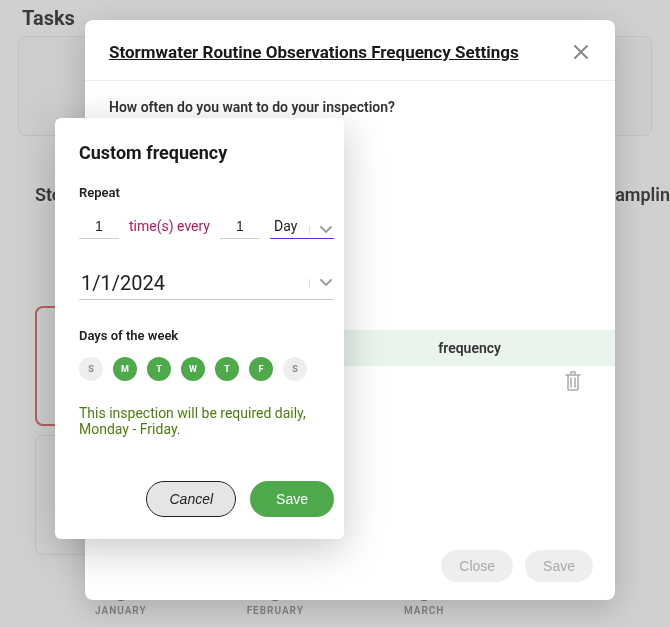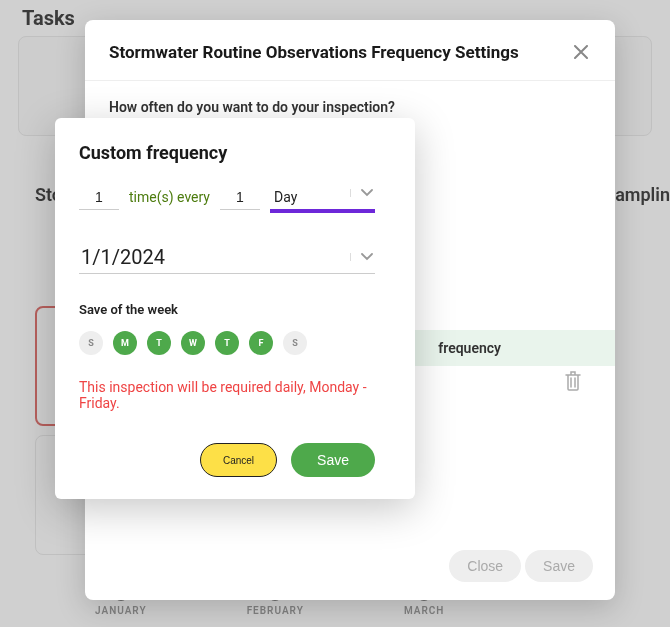--- a/index.html
+++ b/index.html
@@ -103,20 +103,21 @@
     border-radius: 8px;
     box-shadow: 0 8px 30px rgba(0,0,0,0.18);
     padding: 0;
   }
   .outer-header {
     padding: 22px 24px 18px 24px;
     display: flex;
     justify-content: space-between;
     align-items: center;
     border-bottom: 1px solid #eee;
+    text-decoration: underline;
   }
   .outer-title {
     font-size: 17px;
     font-weight: 700;
     color: #1a1a1a;
   }
   .close-x {
     width: 20px; height: 20px;
     cursor: pointer;
     display:flex; align-items:center; justify-content:center;
@@ -153,43 +154,43 @@
     top: 350px;
     right: 32px;
     width: 20px; height: 22px;
     color: #999;
   }
   .outer-footer {
     position: absolute;
     bottom: 18px;
     right: 22px;
     display: flex;
-    gap: 4px;
+    gap: 12px;
     justify-content: flex-end;
   }
   .btn-pill {
     border-radius: 18px;
     padding: 8px 18px;
     font-size: 14px;
     font-weight: 500;
     border: none;
     background: #eee;
     color: #aaa;
     cursor: default;
   }
   
   .inner-modal {
     position: absolute;
     top: 118px;
     left: 55px;
-    width: 360px;
+    width: 289px;
     background: #fff;
     border-radius: 6px;
     box-shadow: 0 10px 40px rgba(0,0,0,0.22);
-    padding: 24px 40px 22px 24px;
+    padding: 24px 10px 22px 24px;
   }
   .inner-title {
     font-size: 18px;
     font-weight: 700;
     color: #1a1a1a;
     margin-bottom: 22px;
   }
   .field-label {
     font-size: 13px;
     font-weight: 600;
@@ -208,28 +209,28 @@
     border-bottom: 1px solid #ccc;
     font-size: 14px;
     text-align: center;
     padding: 4px 2px;
     background: transparent;
     outline: none;
     color:#222;
   }
   .static-text {
     font-size: 14px;
-    color: #4d7c0f;
+    color: #be185d;
   }
   .unit-select {
     flex: 1;
     display:flex;
     justify-content: space-between;
-    align-items:flex-start;
-    border-bottom: 4px solid #6d28d9;
+    align-items:flex-end;
+    border-bottom: 1px solid #6d28d9;
     padding: 4px 2px 4px 4px;
     font-size: 14px;
     color:#222;
     cursor: pointer;
   }
   .chev-wrap {
     border-left: 1px solid #ddd;
     padding-left: 10px;
     margin-left: 10px;
     color:#888;
@@ -257,37 +258,38 @@
     display:flex; align-items:center; justify-content:center;
     font-size: 9px;
     font-weight: 700;
     cursor: pointer;
     user-select: none;
   }
   .day-off { background:#eee; color:#888; }
   .day-on  { background:#4ea94b; color:#fff; }
   .summary-text {
     font-size: 14px;
-    color: #ef4444;
-    margin-bottom: 32px;
+    color: #4d7c0f;
+    margin-bottom: 44px;
   }
   .inner-footer {
     display:flex;
     justify-content: flex-end;
     gap: 14px;
   }
   .btn-outline {
     border-radius: 20px;
     padding: 9px 22px;
-    font-size: 10px;
+    font-size: 14px;
     font-weight: 500;
-    background: #fde047;
+    background: #e5e5e5;
     color: #222;
     border: 1.5px solid #222;
     cursor: pointer;
+    font-style: italic;
   }
   .btn-success {
     border-radius: 20px;
     padding: 9px 26px;
     font-size: 14px;
     font-weight: 500;
     background: #4ea94b;
     color: #fff;
     border: none;
     cursor: pointer;
@@ -346,20 +348,21 @@
 
   <div class="outer-footer">
     <button class="btn-pill">Close</button>
     <button class="btn-pill">Save</button>
   </div>
 </div>
 
 <div class="inner-modal">
   <div class="inner-title">Custom frequency</div>
 
+  <div class="field-label">Repeat</div>
   <div class="repeat-row">
     <input class="num-input" value="1" style="">
     <span class="static-text">time(s) every</span>
     <input class="num-input" value="1" style="">
     <div class="unit-select">
       <span>Day</span>
       <span class="chev-wrap">
         <svg width="12" height="8" viewBox="0 0 12 8">
             <path d="M1 1 L6 6 L11 1" fill="none" stroke="#999" stroke-width="1.8" stroke-linecap="round"></path>
           </svg>
@@ -369,21 +372,21 @@
 
   <div class="date-row">
     <span>1/1/2024</span>
     <span class="chev-wrap">
       <svg width="12" height="8" viewBox="0 0 12 8">
           <path d="M1 1 L6 6 L11 1" fill="none" stroke="#999" stroke-width="1.8" stroke-linecap="round"></path>
         </svg>
     </span>
   </div>
 
-  <div class="field-label">Save of the week</div>
+  <div class="field-label">Days of the week</div>
   <div class="days-row">
     <div class="day-chip day-off">S</div>
     <div class="day-chip day-on">M</div>
     <div class="day-chip day-on">T</div>
     <div class="day-chip day-on">W</div>
     <div class="day-chip day-on">T</div>
     <div class="day-chip day-on">F</div>
     <div class="day-chip day-off">S</div>
   </div>
 

